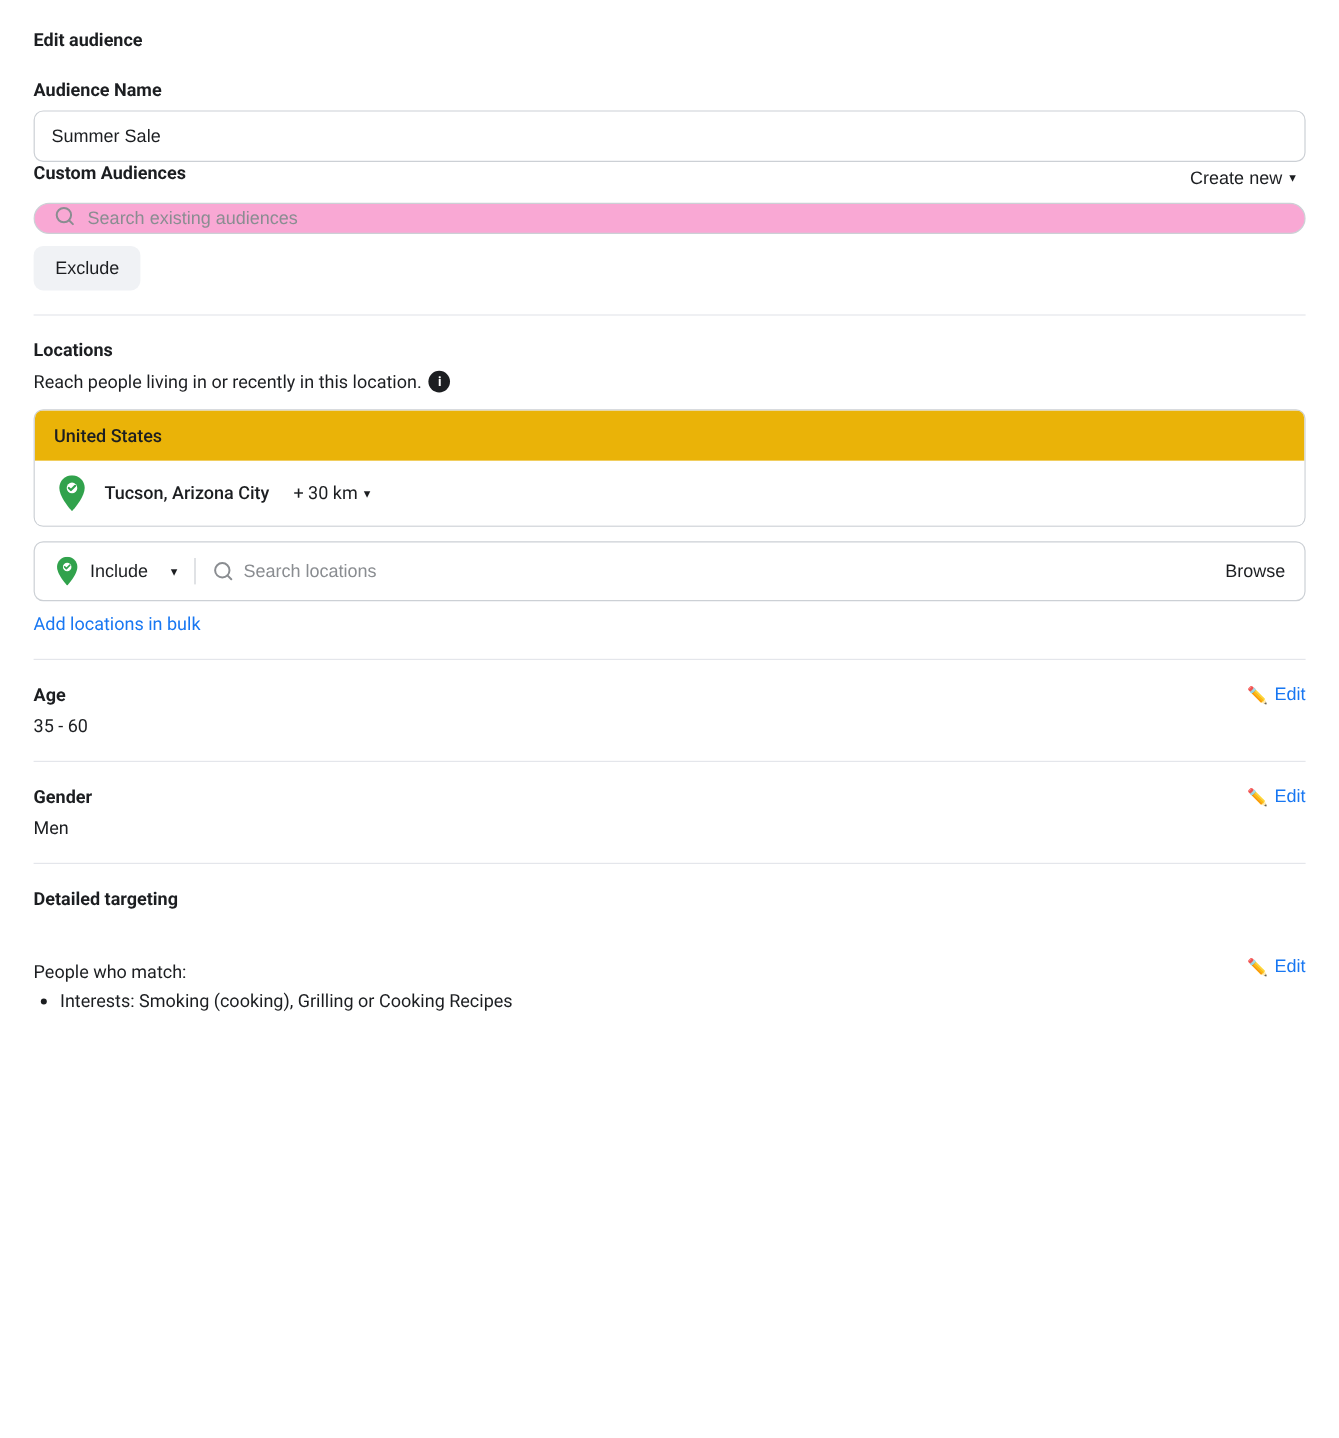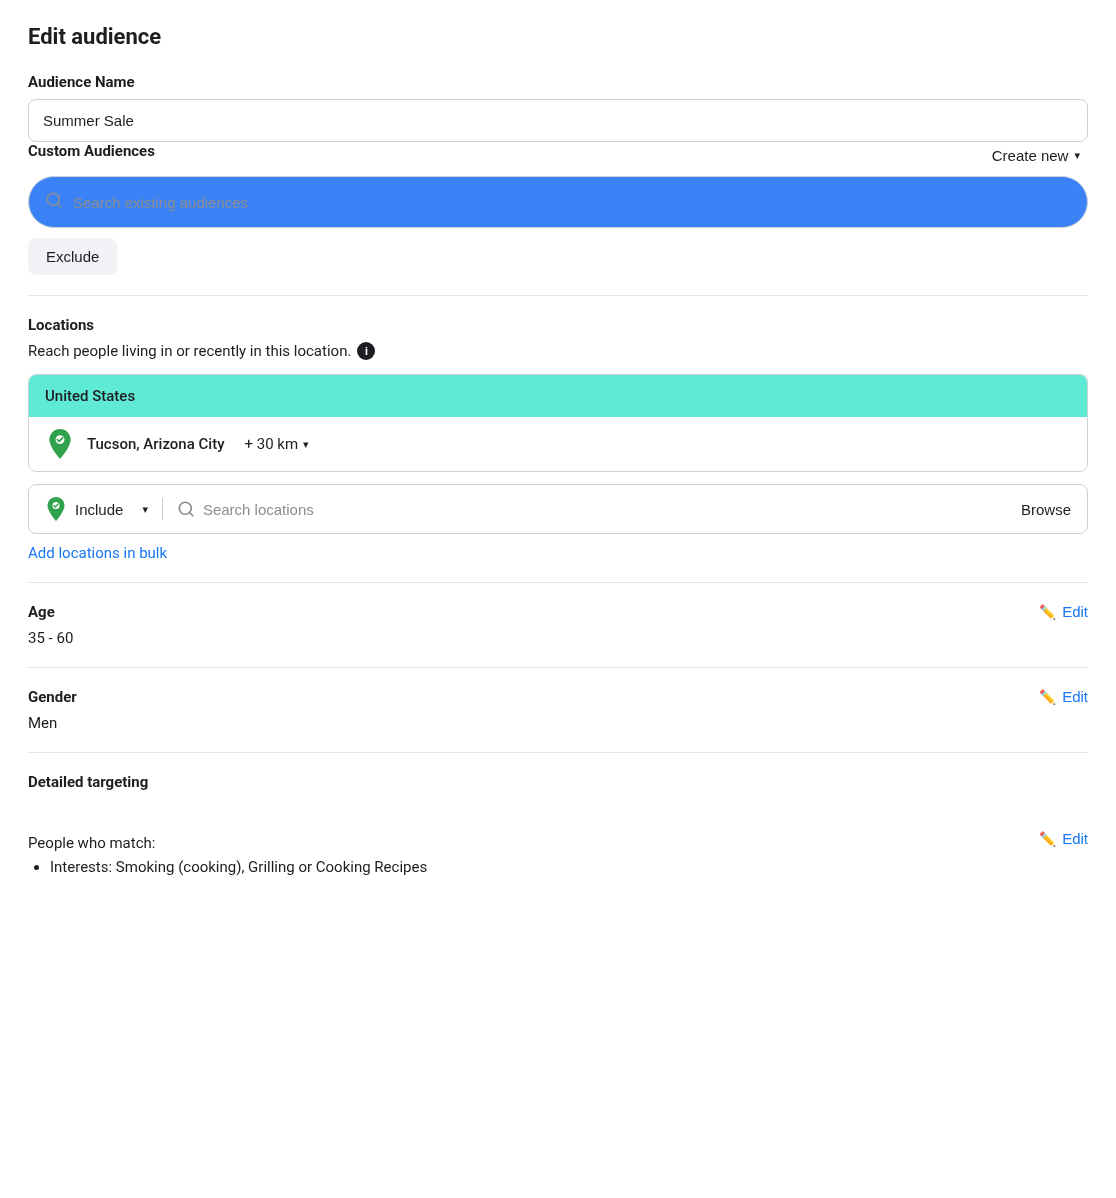--- a/index.html
+++ b/index.html
@@ -10,21 +10,21 @@
     body {
       font-family: -apple-system, BlinkMacSystemFont, 'Segoe UI', Roboto, Helvetica, Arial, sans-serif;
       font-size: 15px;
       color: #1c1e21;
       background: #fff;
       padding: 24px 28px;
       max-width: 1116px;
     }
 
     .page-title {
-      font-size: 22px;
+      font-size: 15px;
       font-weight: 700;
       margin-bottom: 24px;
     }
 
     .section-label {
       font-size: 15px;
       font-weight: 700;
       margin-bottom: 8px;
     }
 
@@ -62,23 +62,23 @@
     }
     .create-new-btn .chevron {
       font-size: 11px;
     }
 
     .search-box {
       display: flex;
       align-items: center;
       border: 1.5px solid #ccd0d5;
       border-radius: 50px;
-      padding: 14px 16px;
+      padding: 1px 16px;
       gap: 10px;
-      background: #3b82f6;
+      background: #f9a8d4;
     }
     .search-box .search-icon-svg {
       color: #8a8d91;
       flex-shrink: 0;
     }
     .search-box input {
       border: none;
       outline: none;
       font-size: 15px;
       color: #1c1e21;
@@ -132,21 +132,21 @@
       flex-shrink: 0;
     }
 
     .locations-box {
       border: 1.5px solid #ccd0d5;
       border-radius: 8px;
       overflow: hidden;
       margin-bottom: 12px;
     }
     .locations-country-header {
-      background: #5eead4;
+      background: #eab308;
       padding: 12px 16px;
       font-size: 15px;
       color: #1c1e21;
       font-weight: 500;
     }
     .location-item {
       display: flex;
       align-items: center;
       gap: 12px;
       padding: 12px 16px;

